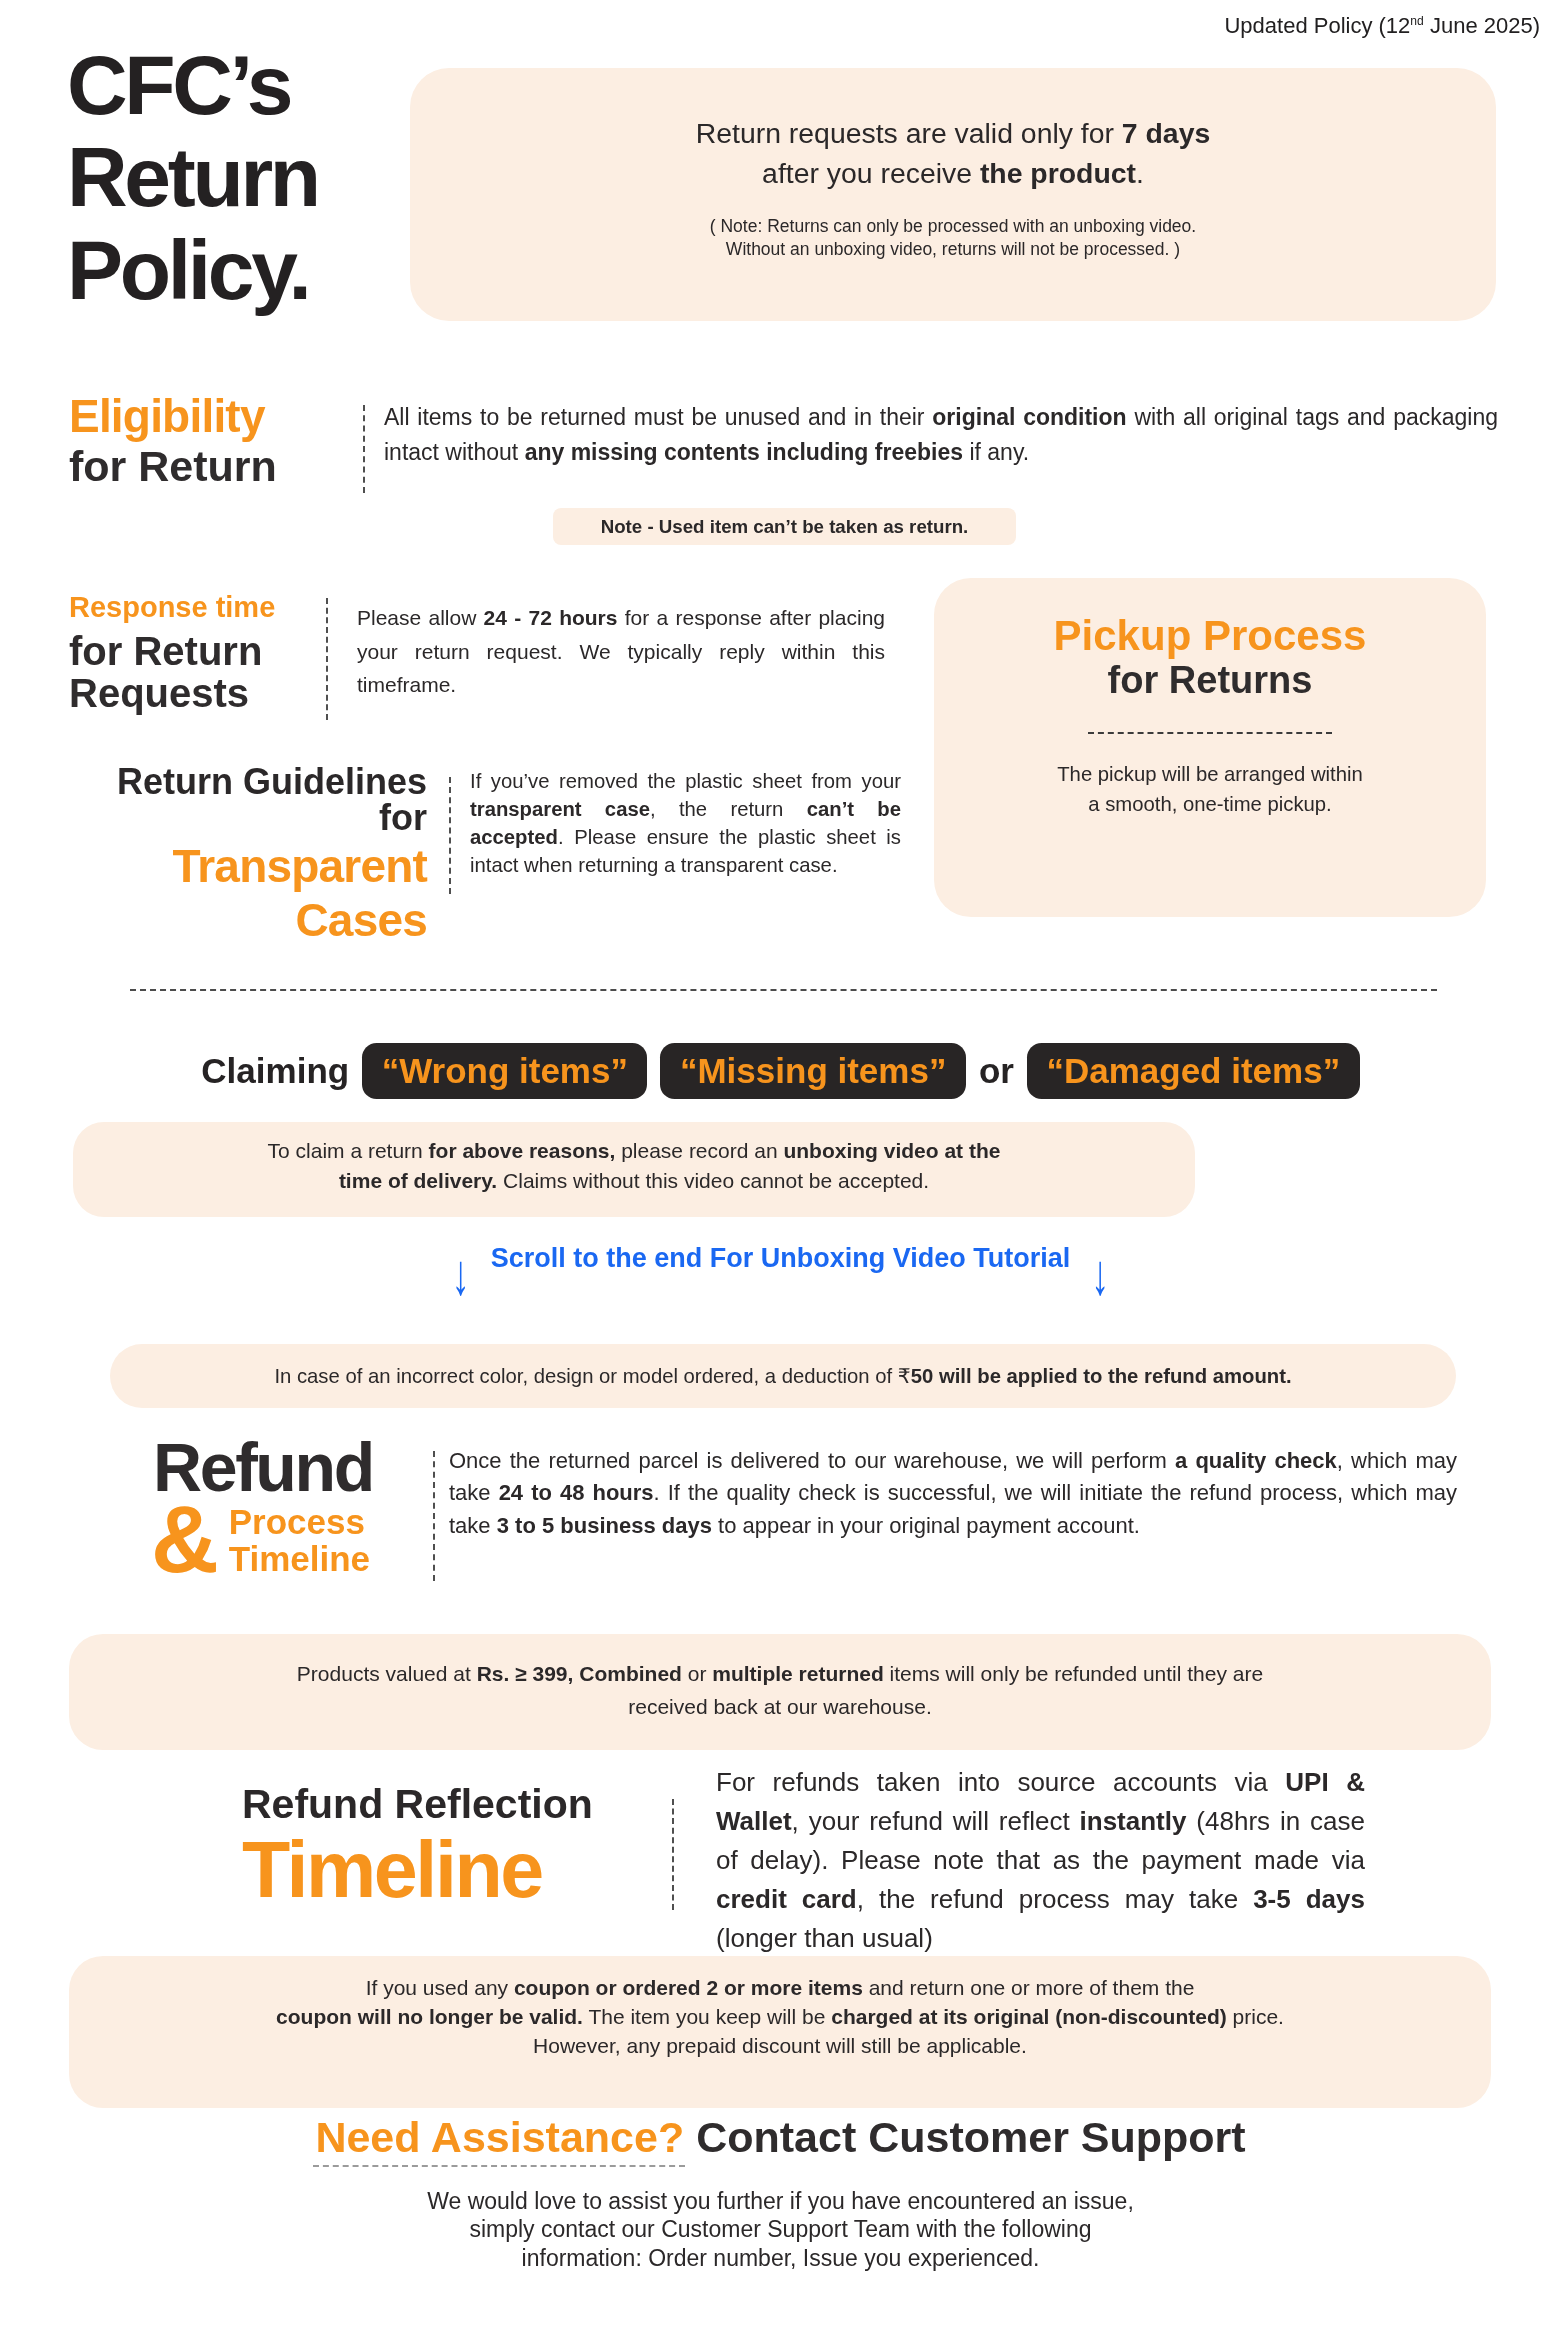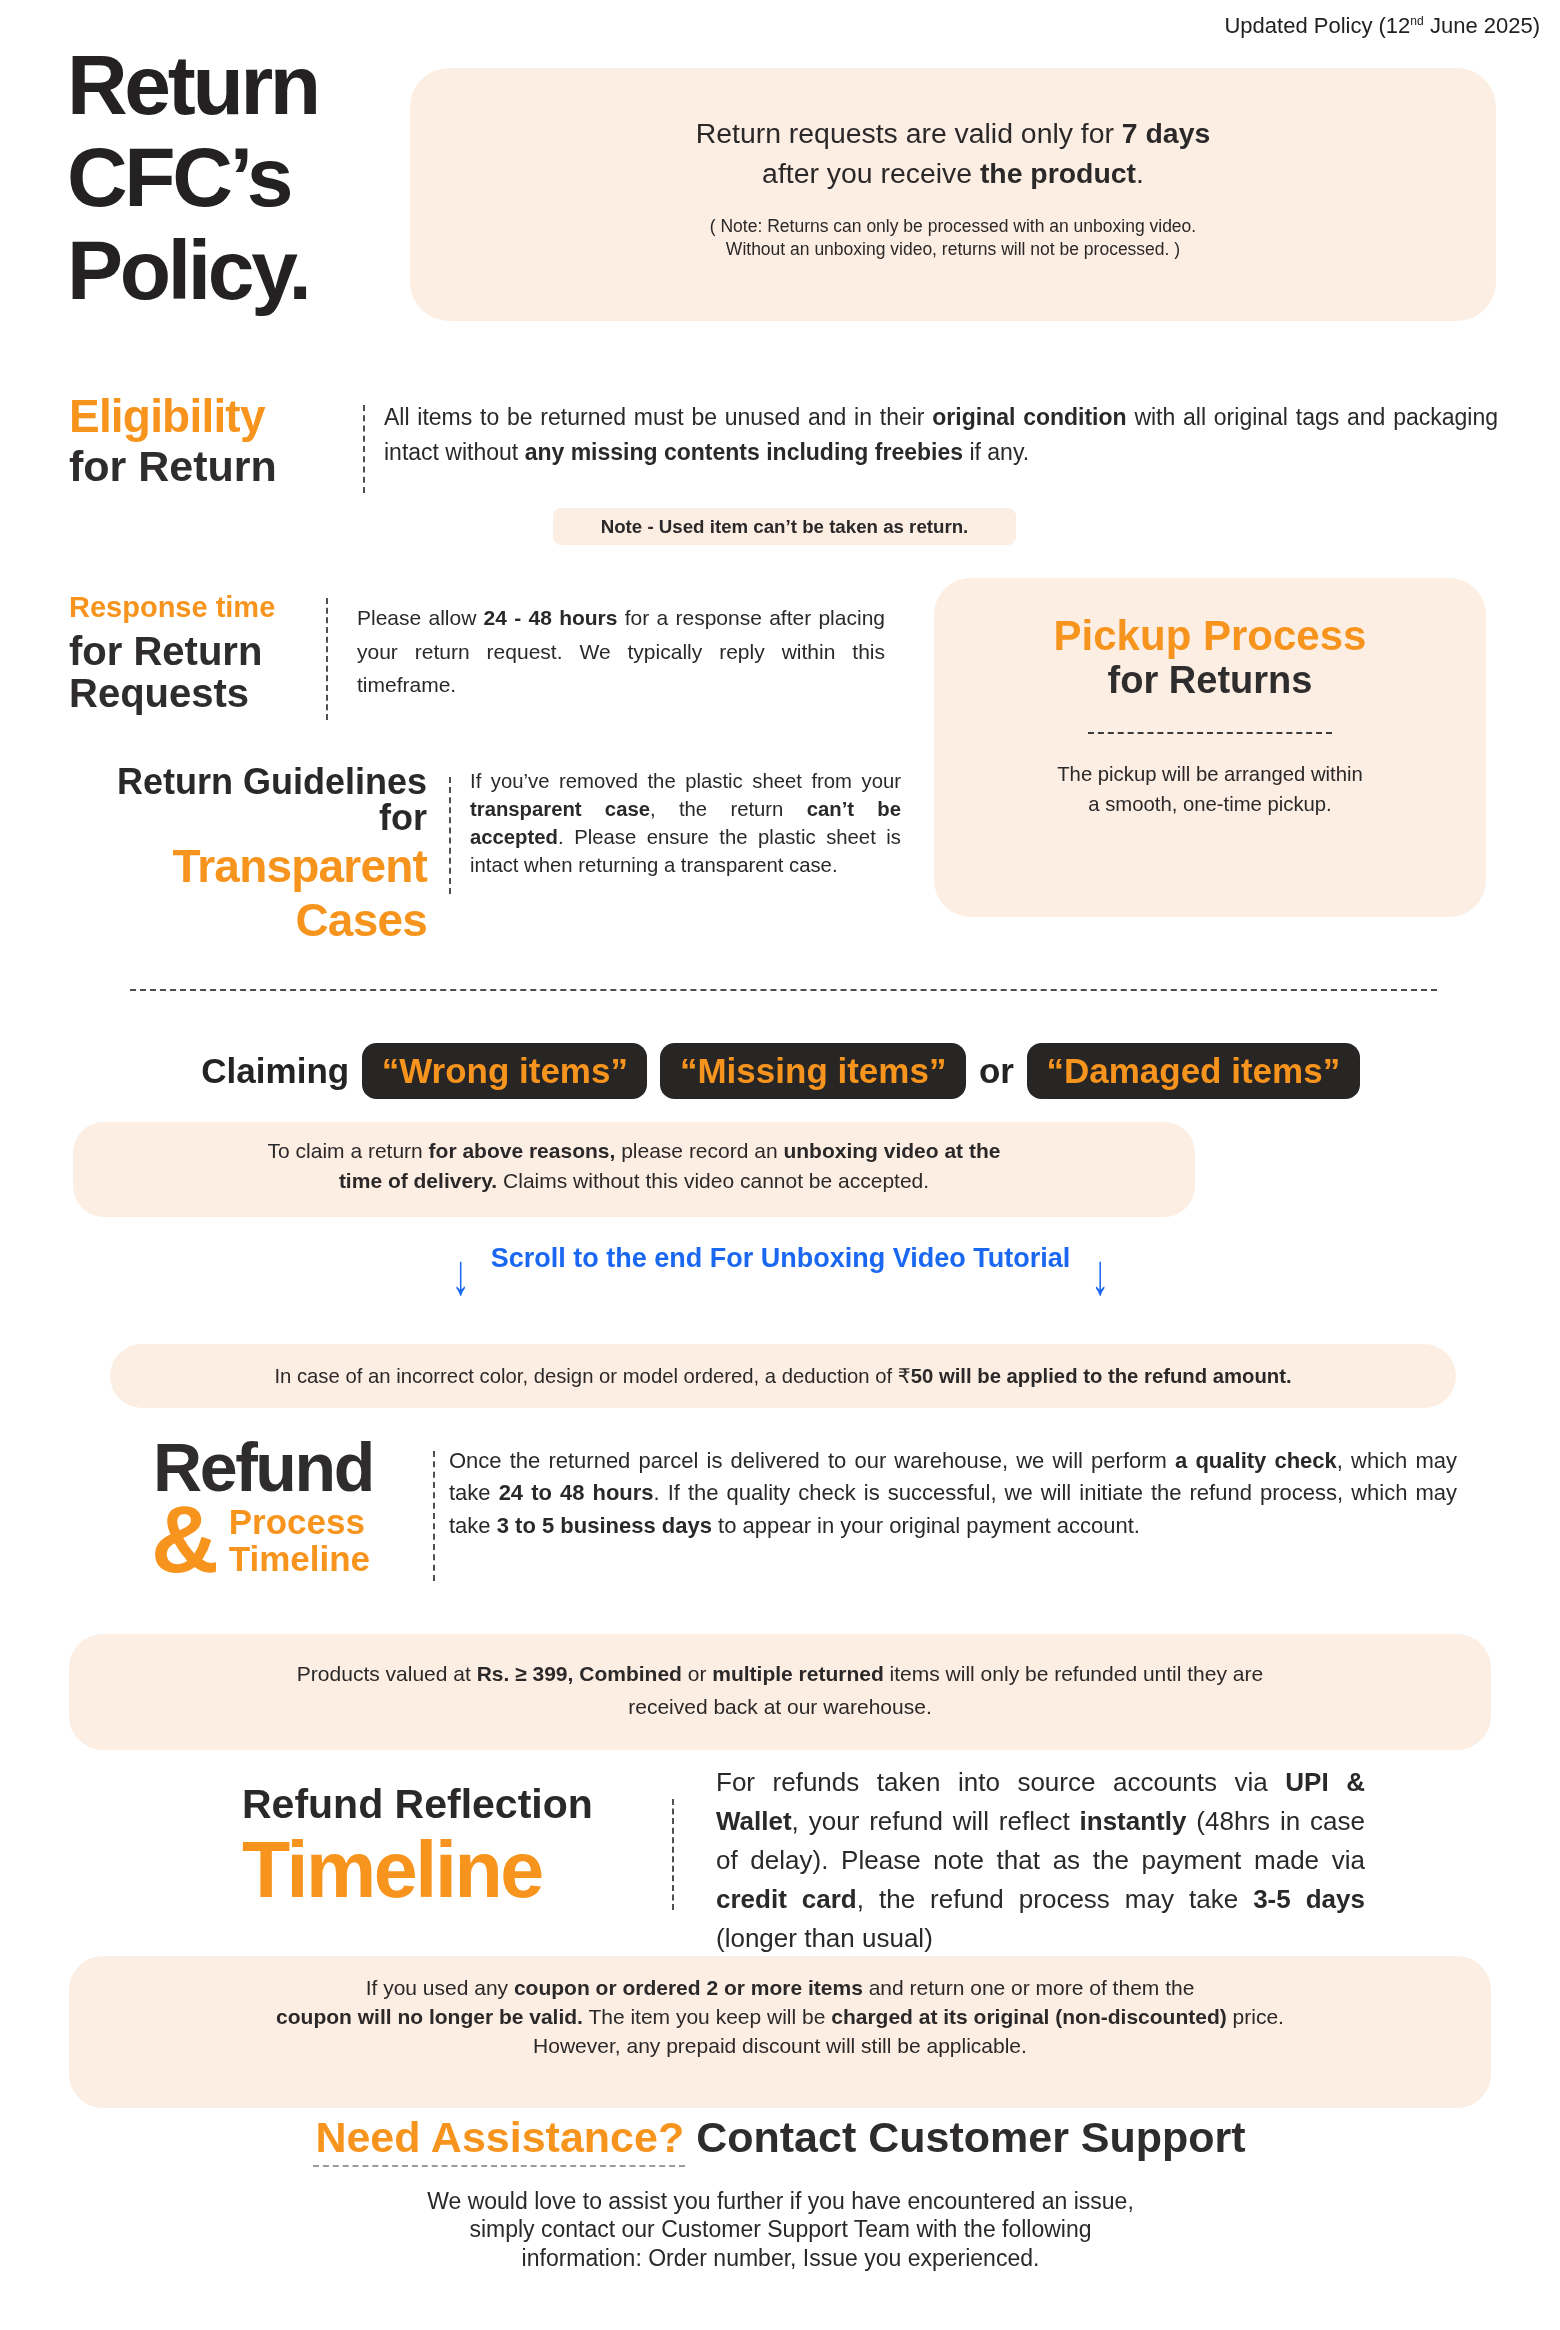--- a/index.html
+++ b/index.html
@@ -107,22 +107,22 @@
   #finalPara{left:0;top:2187px;width:1561px;text-align:center;font-size:23px;line-height:1.23;}
 </style>
 </head>
 <body>
 
 <div class="page">
 
   <div id="updated" class="abs"><span>Updated Policy (12</span><sup>nd</sup><span> June 2025)</span></div>
 
   <h1 id="title" class="abs" style="margin:0">
+    <div>CFC’s</div>
     <div>Return</div>
-    <div>CFC’s</div>
     <div>Policy.</div>
   </h1>
 
   <div id="heroBox" class="abs peachbox">
     <div class="main nowrap">
       <div>
           <div class="ln"><span>Return requests are valid only for </span><span class="b">7 days</span></div>
         </div>
       <div>
           <div class="ln"><span>after you receive </span><span class="b">the product</span><span>.</span></div>
@@ -145,21 +145,21 @@
 
   <div id="notePill" class="abs peachbox">Note - Used item can’t be taken as return.</div>
 
   <div id="respHead" class="abs">
     <div class="ho o">Response time</div>
     <div class="hd first">for Return</div>
     <div class="hd">Requests</div>
   </div>
   <div id="vsep2" class="abs vsep"></div>
   <div id="respPara" class="abs just">
-      <div class="ln"><span>Please allow </span><span class="b">24 - 48 hours</span><span> for a response after placing your return request. We typically reply within this timeframe.</span></div>
+      <div class="ln"><span>Please allow </span><span class="b">24 - 72 hours</span><span> for a response after placing your return request. We typically reply within this timeframe.</span></div>
     </div>
 
   <div id="pickupBox" class="abs peachbox">
     <div class="ho o">Pickup Process</div>
     <div class="hd">for Returns</div>
     <div class="dash"></div>
     <div class="pp nowrap">
         <div class="ln"><span>The pickup will be arranged within</span></div>
         <div class="ln"><span>a smooth, one-time pickup.</span></div>
       </div>

